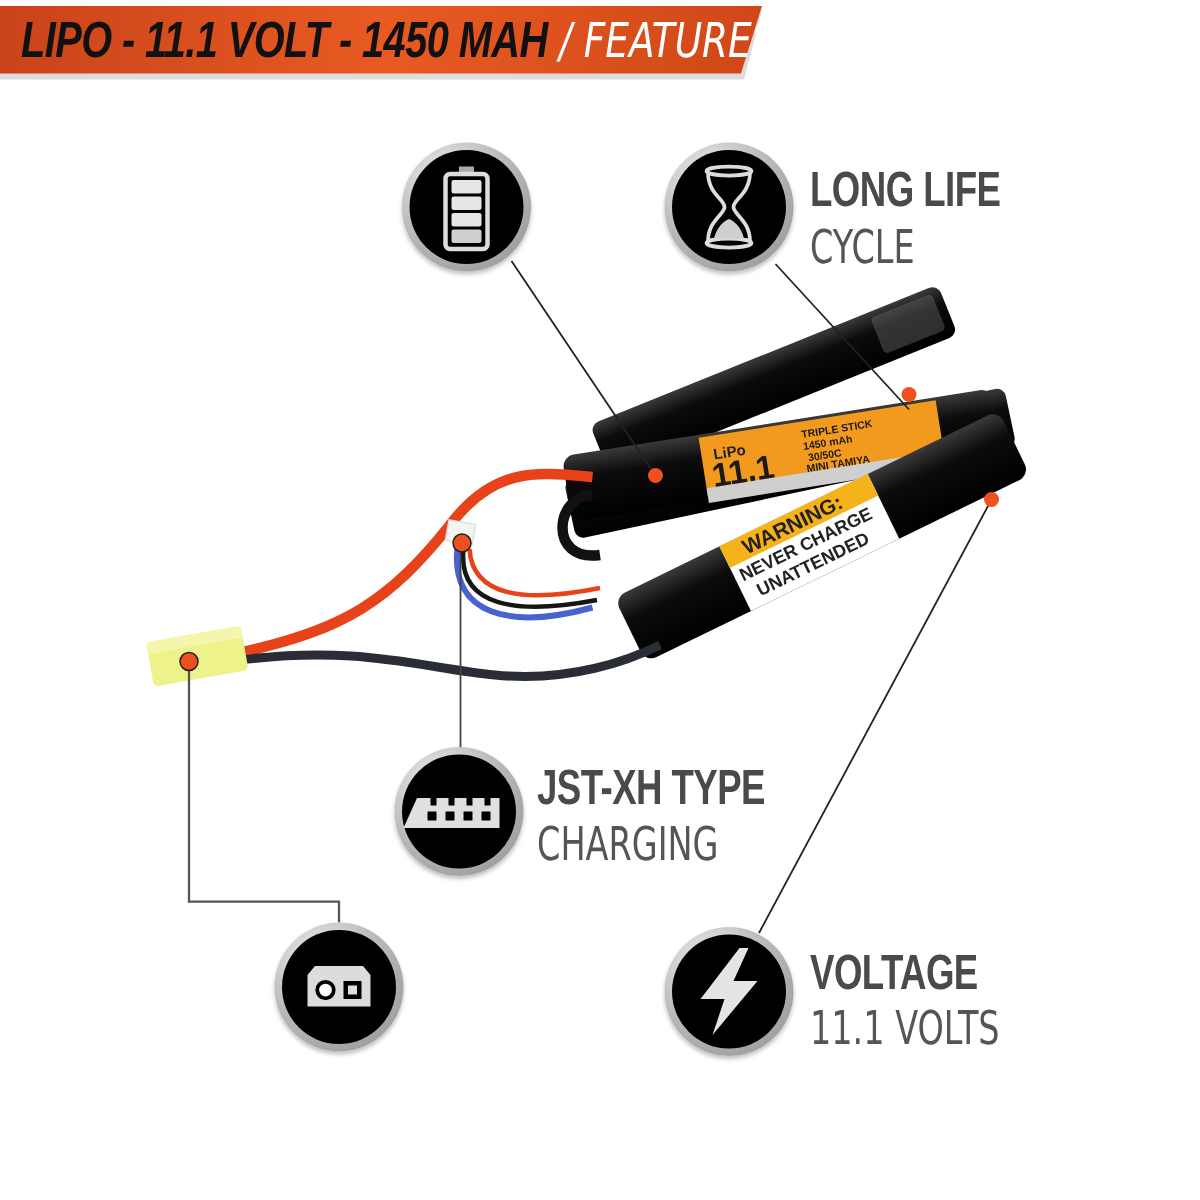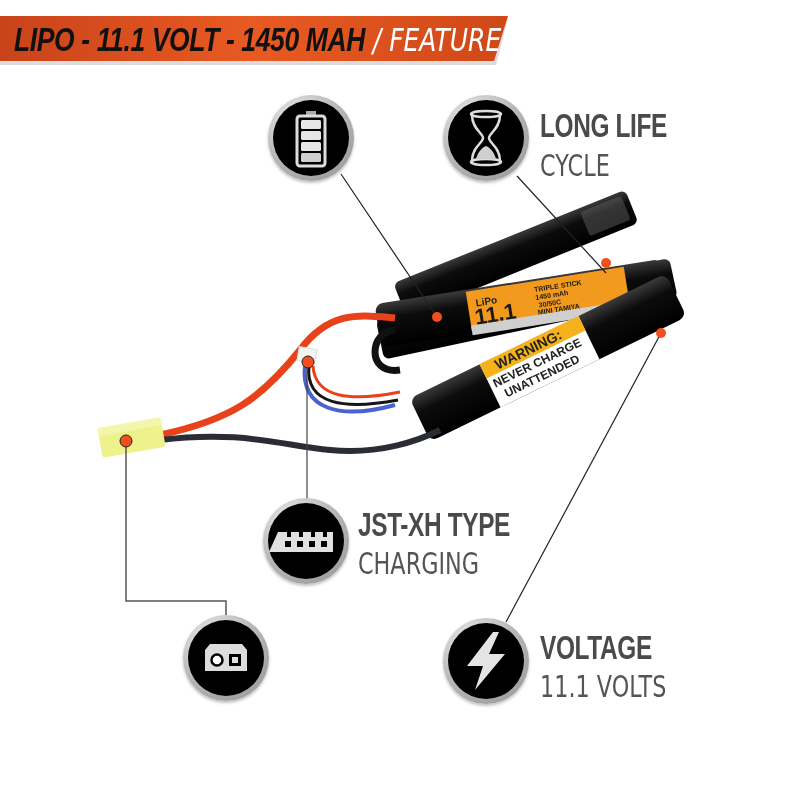--- a/index.html
+++ b/index.html
@@ -1,17 +1,17 @@
 <!DOCTYPE html>
 <html><head>
   <meta charset="utf-8">
   <style>
     html, body { margin: 0; padding: 0; }
     body { width: 800px; height: 800px; background: #ffffff; position: relative; overflow: hidden; font-family: "Liberation Sans", sans-serif; }
-    .banner { position: absolute; left: 0; top: 16px; width: 508px; height: 46px; }
+    .banner { position: absolute; left: 0; top: 4px; width: 508px; height: 46px; }
     .banner svg { position: absolute; left: 0; top: 0; }
     .banner-text { position: absolute; left: 14px; top: 3px; height: 40px; line-height: 40px; white-space: nowrap; transform: scaleX(0.78); transform-origin: left center; }
     .banner-bold { font-family: "Liberation Sans", sans-serif; font-weight: 700; font-style: italic; font-size: 34px; color: #111111; letter-spacing: -0.5px; }
     .banner-light { font-family: "DejaVu Sans", sans-serif; font-weight: 300; font-style: italic; font-size: 32px; color: #ffffff; margin-left: 10px; }
     .feature { position: absolute; }
     .f-title { position: absolute; white-space: nowrap; font-family: "Liberation Sans", sans-serif; font-weight: 700; font-size: 33px; color: #4a4a4c; transform: scaleX(0.74); letter-spacing: -0.5px; line-height: 36px; }
     .f-sub { position: absolute; white-space: nowrap; font-family: "DejaVu Sans", sans-serif; font-weight: 400; font-size: 31px; color: #555557; transform: scaleX(0.72); line-height: 36px; letter-spacing: 0px; }
     .left-align { transform-origin: left center; }
     .icon-circle { position: absolute; width: 86px; height: 86px; border-radius: 50%; background: radial-gradient(circle at 35% 30%, #f2f2f2 0%, #b9b9b9 50%, #8c8c8c 100%); box-shadow: 0 2px 3px rgba(0,0,0,0.25); }
     .icon-circle .inner { position: absolute; left: 5px; top: 5px; width: 76px; height: 76px; border-radius: 50%; background: #000000; }

